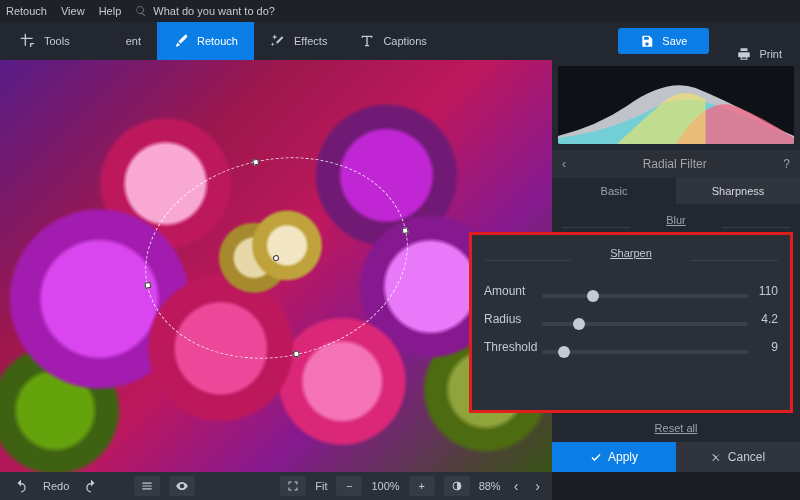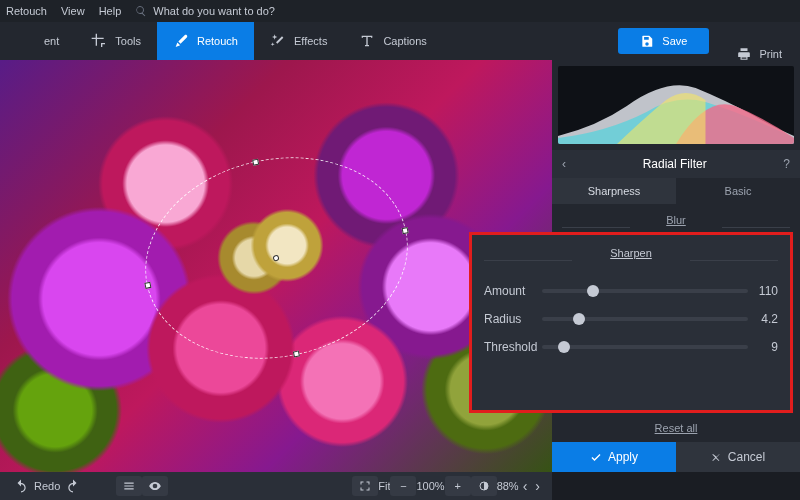--- a/index.html
+++ b/index.html
@@ -47,48 +47,48 @@
 .radial-ellipse .h3 { top: -3px; left: calc(50% - 3px); }
 .radial-ellipse .h4 { bottom: -3px; left: calc(50% - 3px); }
 .radial-ellipse .cdot { position: absolute; left: calc(50% - 3px); top: calc(50% - 3px); width: 6px; height: 6px; border-radius: 50%; background: #fff; border: 1px solid #333; }
 
 
 .side { width: 248px; background: #23272f; display: flex; flex-direction: column; }
 .histogram { height: 78px; background: #0e1116; margin: 6px; position: relative; overflow: hidden; border-radius: 2px; }
 .histogram svg { width: 100%; height: 100%; }
 .panel-header { display: flex; align-items: center; justify-content: space-between; padding: 7px 10px; background: #2a2f38; }
 .panel-header .arrow, .panel-header .q { color: #9ca3af; font-size: 12px; cursor: pointer; }
-.panel-header .title { color: #ffffff; font-weight: 500; font-size: 12px; }
+.panel-header .title { color: #a3a3a3; font-weight: 500; font-size: 12px; }
 .subtabs { display: flex; }
 .subtabs .subtab { flex: 1; text-align: center; padding: 7px 0; color: #9ca3af; cursor: pointer; background: #23272f; font-size: 11px; }
 .subtabs .subtab.active { background: #2f343d; color: #d7dbe3; }
 .section { padding: 6px 10px 2px; }
 .section .sect-title { text-align: center; color: #9ca3af; font-size: 11px; padding: 4px 0 18px; position: relative; text-decoration: underline; }
 .section .sect-title::before, .section .sect-title::after { content: ""; position: absolute; top: 50%; width: 30%; height: 1px; background: #3a3f49; }
 .section .sect-title::before { left: 0; }
 .section .sect-title::after { right: 0; }
-.slider-row { display: flex; align-items: center; gap: 0; padding: 3px 0; }
+.slider-row { display: flex; align-items: flex-end; gap: 0; padding: 3px 0; }
 .slider-row .lbl { width: 58px; color: #c5cad4; font-size: 12px; }
 .slider-row .track { flex: 1; height: 4px; background: #3a3f49; border-radius: 2px; position: relative; cursor: pointer; }
 .slider-row .track .thumb { position: absolute; top: -4px; width: 12px; height: 12px; border-radius: 50%; background: #c5cad4; }
 .slider-row .val { width: 30px; text-align: right; color: #c5cad4; font-size: 12px; }
 .small .lbl { width: 42px; font-size: 10px; color: #8b909b; }
 .small .val { font-size: 10px; color: #8b909b; }
 .highlight-box { border: 3px solid #e11d1d; position: absolute; right: 7px; top: 232px; width: 324px; height: 181px; background: #2a2f38; padding: 8px 12px 4px; }
 .highlight-box .section .sect-title { color: #c5cad4; }
 .highlight-box .slider-row { padding: 7px 0; }
 .reset-all { text-align: center; padding: 8px 0; }
 .reset-all span { color: #9ca3af; text-decoration: underline; cursor: pointer; font-size: 11px; }
 .apply-row { display: flex; height: 30px; }
 .apply-row .apply { flex: 1; background: #0a7de6; color: #fff; display: flex; align-items: center; justify-content: center; gap: 6px; cursor: pointer; font-size: 12px; }
 .apply-row .cancel { flex: 1; background: #2f343d; color: #c5cad4; display: flex; align-items: center; justify-content: center; gap: 6px; cursor: pointer; font-size: 12px; }
 
 
 .bottombar { position: absolute; bottom: 0; left: 0; right: 248px; height: 28px; background: #2a2f38; display: flex; align-items: center; gap: 10px; padding: 0 8px; }
-.bottombar .grp { display: flex; align-items: center; gap: 0; }
+.bottombar .grp { display: flex; align-items: center; gap: 9px; }
 .bottombar .bbtn { width: 26px; height: 20px; display: flex; align-items: center; justify-content: center; color: #c5cad4; cursor: pointer; border-radius: 3px; }
 .bottombar .bbtn.boxed { background: #353a44; }
 .bottombar .spacer { flex: 1; }
 .bottombar .lbl { color: #c5cad4; font-size: 11px; }
 .bottombar .nav-arrow { color: #c5cad4; cursor: pointer; font-size: 14px; padding: 0 4px; }
 
 svg { fill: currentColor; }
 </style>
 </head>
 <body>
@@ -100,30 +100,30 @@
   <div class="search">
     <svg viewBox="0 0 24 24">
         <path d="M10 2a8 8 0 015.3 13.9l5.4 5.4-1.4 1.4-5.4-5.4A8 8 0 1110 2zm0 2a6 6 0 100 12 6 6 0 000-12z"></path>
       </svg>
     <span>What do you want to do?</span>
   </div>
 </div>
 
 <div class="toolbar">
   <div class="tool-tab">
-    <span class="ico"></span>
-    <span>ent</span>
-  </div>
-  <div class="tool-tab">
     <span class="ico">
         <svg viewBox="0 0 24 24" width="16" height="16">
           <path d="M7 1v6H1v2h6v10h2V9h10V7H9V1H7zm8 14v6h2v-4h4v-2h-6z"></path>
         </svg>
       </span>
     <span>Tools</span>
+  </div>
+  <div class="tool-tab">
+    <span class="ico"></span>
+    <span>ent</span>
   </div>
   <div class="tool-tab active">
     <span class="ico">
         <svg viewBox="0 0 24 24" width="16" height="16">
           <path d="M20.7 3.3c-.9-.9-2.4-.9-3.3 0L8 12.7l3.3 3.3 9.4-9.4c.9-.9.9-2.4 0-3.3zM6.5 14.2L4 21l6.8-2.5-4.3-4.3z"></path>
         </svg>
       </span>
     <span>Retouch</span>
   </div>
   <div class="tool-tab">
@@ -177,22 +177,22 @@
         <path d="M120 78 Q150 30 180 40 Q210 52 240 72 L240 78 Z" fill="#f06b8a" opacity=".8"></path>
         <path d="M60 78 Q90 50 110 34 Q130 20 150 34 L150 78 Z" fill="#f5e663" opacity=".6"></path>
       </svg>
     </div>
     <div class="panel-header">
       <span class="arrow">‹</span>
       <span class="title">Radial Filter</span>
       <span class="q">?</span>
     </div>
     <div class="subtabs">
+      <div class="subtab">Basic</div>
       <div class="subtab active">Sharpness</div>
-      <div class="subtab">Basic</div>
     </div>
     <div class="section small">
       <div class="sect-title">Blur</div>
       <div class="slider-row">
         <span class="lbl">Amount</span>
         <div class="track">
             <div class="thumb" style="left:0%"></div>
           </div>
         <span class="val">0</span>
       </div>

